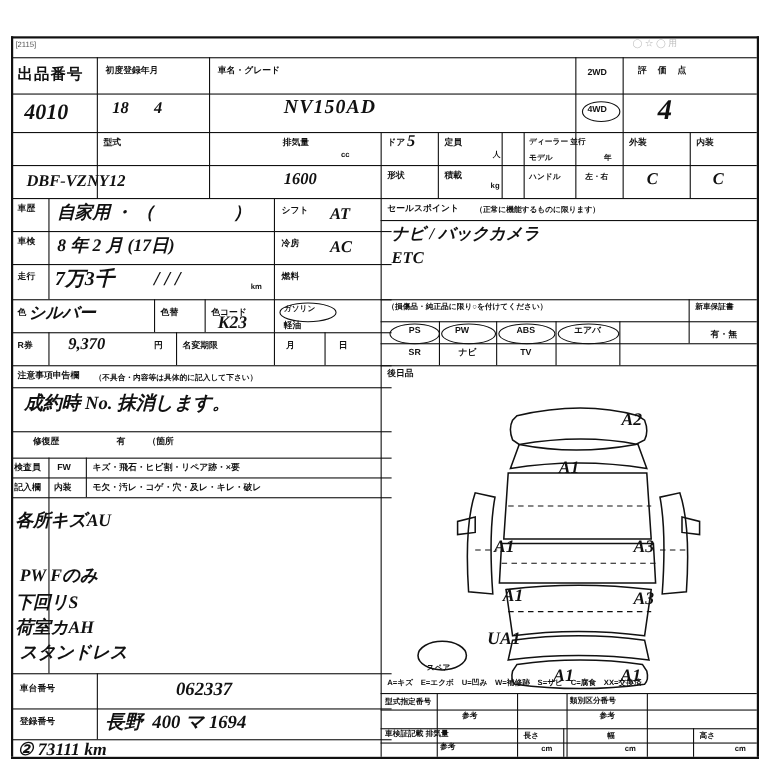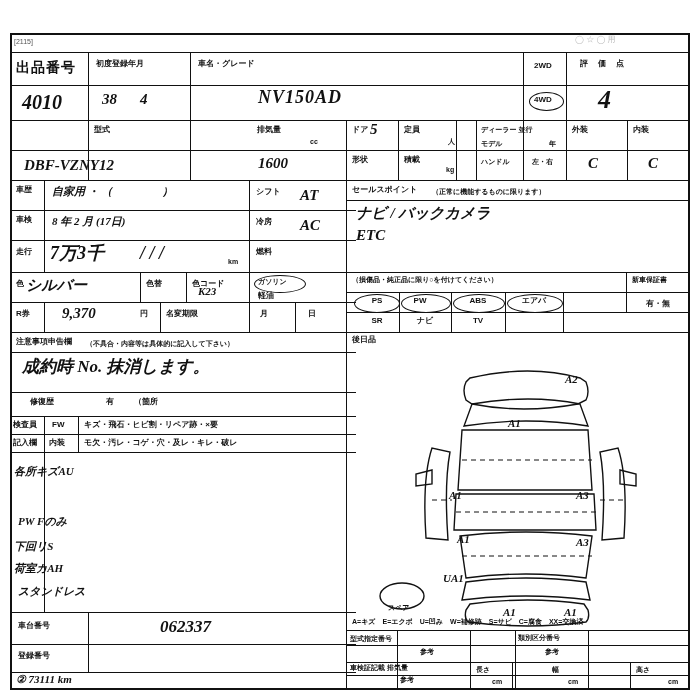--- a/index.html
+++ b/index.html
@@ -10,21 +10,21 @@
   .v{width:1px;}
   .h2{height:2px;}
   .v2{width:2px;}
   .t{position:absolute;font-size:10px;line-height:1.05;white-space:pre;}
   .pr{font-family:"Liberation Sans",sans-serif;font-weight:bold;}
   .hw{font-family:"Liberation Serif",serif;font-style:italic;font-weight:bold;color:#111;}
   .sm{font-size:8px;}
   .xs{font-size:7px;}
   .big{font-size:20px;}
   .mid{font-size:15px;}
-  .mid2{font-size:11px;}
+  .mid2{font-size:16px;}
   .ctr{text-align:center;}
   .ellip{position:absolute;border:1.5px solid #111;border-radius:50%;}
   svg{position:absolute;left:0;top:0;pointer-events:none;}
 </style>
 </head>
 <body>
 
 <div id="sheet">
 
   <div class="ln h2" style="left:10px;top:33px;width:680px;"></div>
@@ -72,21 +72,21 @@
 
   <div class="t pr sm" style="left:352px;top:156px;">形状</div>
   <div class="t pr sm" style="left:404px;top:156px;">積載</div>
   <div class="t pr xs" style="left:481px;top:158px;">ハンドル</div>
   <div class="t pr xs" style="left:532px;top:158px;">左・右</div>
   <div class="t pr xs" style="left:310px;top:138px;">cc</div>
   <div class="t pr xs" style="left:448px;top:138px;">人</div>
   <div class="t pr xs" style="left:446px;top:166px;">kg</div>
 
   <div class="t hw big" style="left:22px;top:92px;">4010</div>
-  <div class="t hw mid" style="left:102px;top:92px;">38</div>
+  <div class="t hw mid" style="left:102px;top:92px;">18</div>
   <div class="t pr xs" style="left:124px;top:102px;"></div>
   <div class="t hw mid" style="left:140px;top:92px;">4</div>
   <div class="t pr xs" style="left:156px;top:102px;"></div>
   <div class="t hw" style="left:258px;top:88px;font-size:18px;letter-spacing:1px;">NV150AD</div>
   <div class="t hw" style="left:598px;top:86px;font-size:26px;">4</div>
   <div class="t hw mid" style="left:588px;top:156px;">C</div>
   <div class="t hw mid" style="left:648px;top:156px;">C</div>
   <div class="t hw mid" style="left:24px;top:158px;letter-spacing:0px;">DBF-VZNY12</div>
   <div class="t hw mid" style="left:258px;top:156px;">1600</div>
   <div class="t hw mid" style="left:370px;top:122px;">5</div>
@@ -198,20 +198,21 @@
 
   <div class="ln h" style="left:10px;top:612px;width:346px;"></div>
   <div class="ln h" style="left:10px;top:644px;width:346px;"></div>
   <div class="ln h" style="left:10px;top:672px;width:346px;"></div>
   <div class="ln v" style="left:88px;top:612px;height:60px;"></div>
   <div class="ln v" style="left:346px;top:612px;height:76px;"></div>
 
   <div class="t pr sm" style="left:18px;top:622px;">車台番号</div>
   <div class="t pr sm" style="left:18px;top:652px;">登録番号</div>
   <div class="t hw mid" style="left:160px;top:618px;font-size:17px;">062337</div>
+  <div class="t hw mid" style="left:96px;top:648px;font-size:17px;">長野  400 マ 1694</div>
   <div class="t hw mid2" style="left:16px;top:674px;">② 73111 km</div>
 
   <div class="ln h" style="left:346px;top:630px;width:342px;"></div>
   <div class="ln h" style="left:346px;top:645px;width:342px;"></div>
   <div class="ln h" style="left:346px;top:662px;width:342px;"></div>
   <div class="ln h" style="left:346px;top:675px;width:342px;"></div>
   <div class="ln v" style="left:397px;top:630px;height:58px;"></div>
   <div class="ln v" style="left:470px;top:630px;height:58px;"></div>
   <div class="ln v" style="left:515px;top:630px;height:58px;"></div>
   <div class="ln v" style="left:588px;top:630px;height:58px;"></div>

